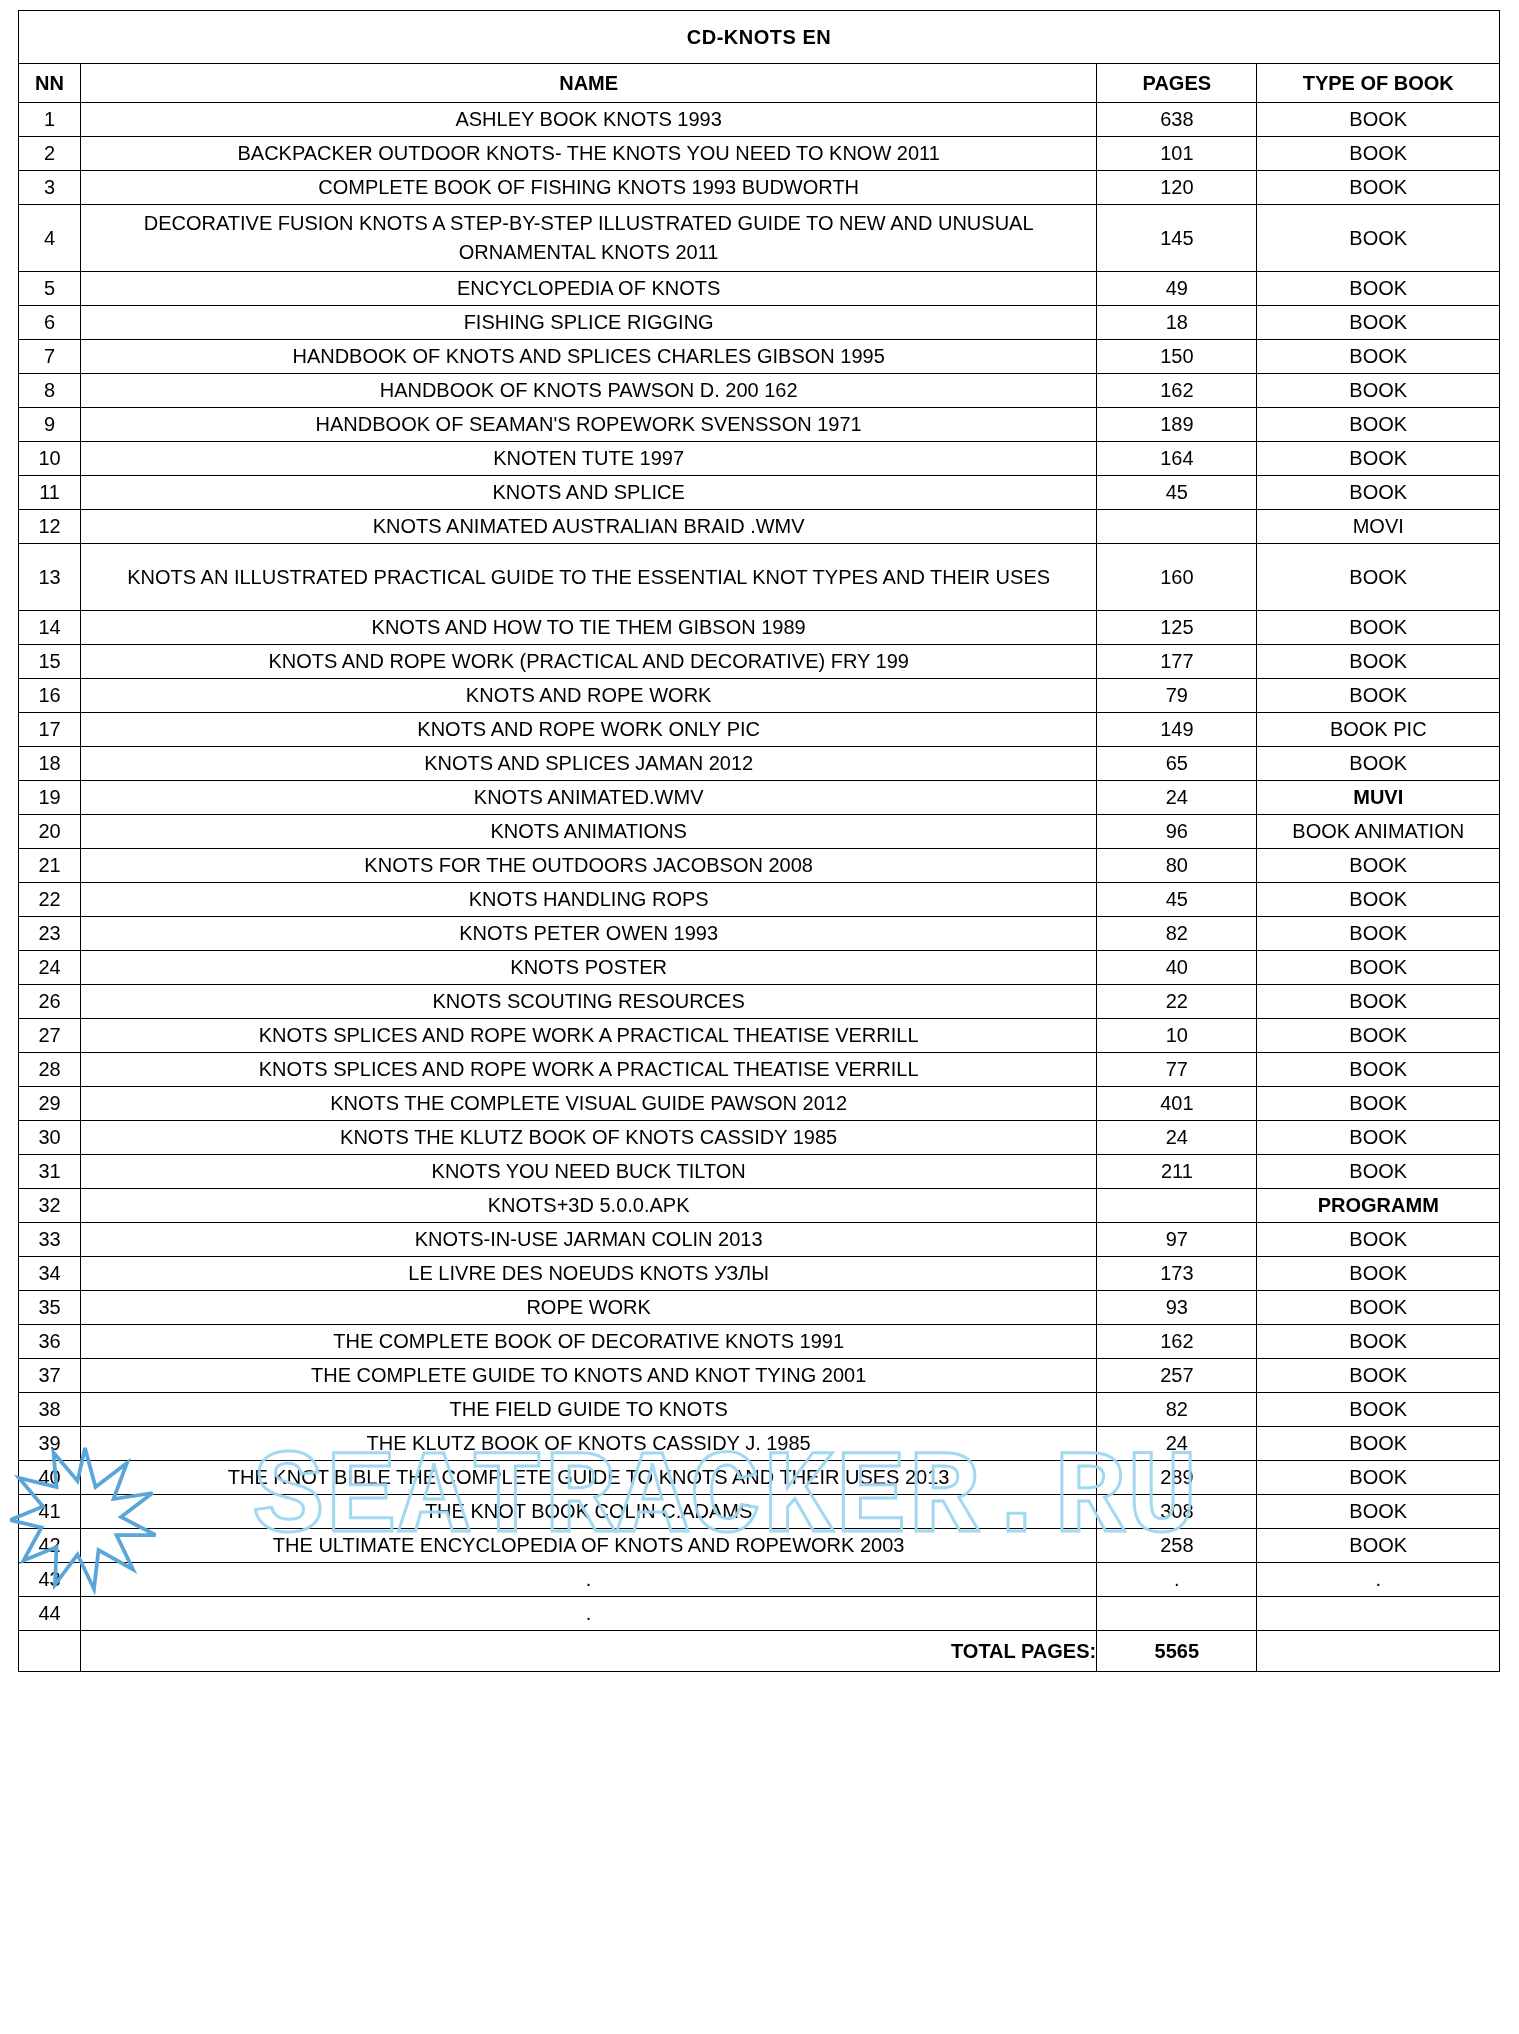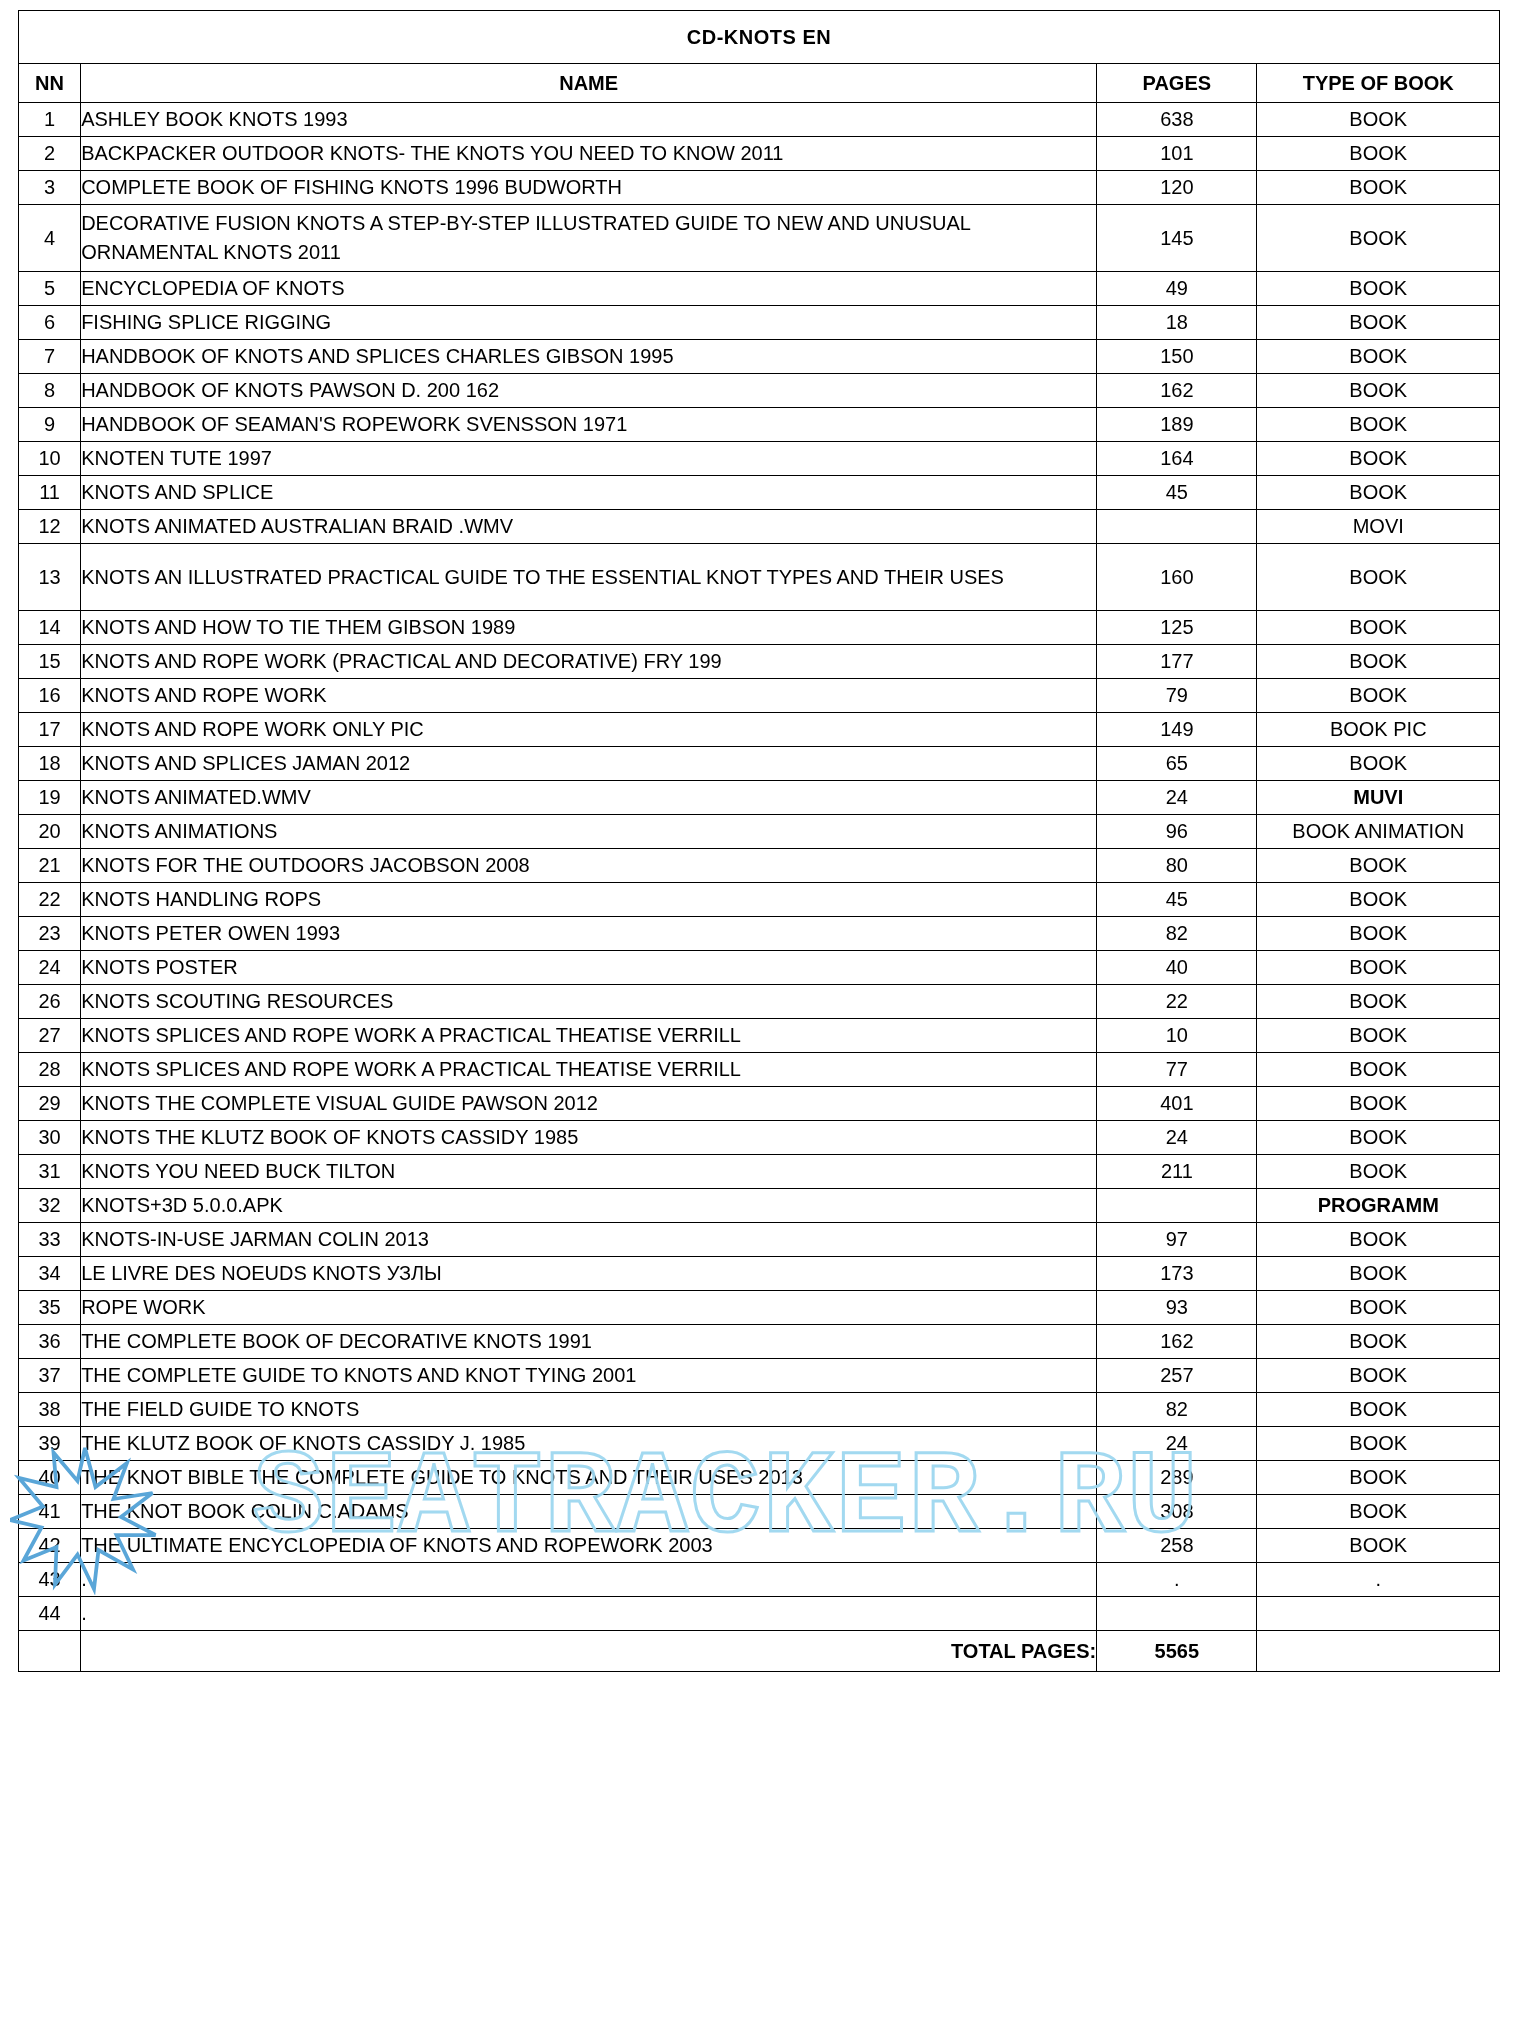--- a/index.html
+++ b/index.html
@@ -55,21 +55,21 @@
   .col-nn    { width: 62px; }
   .col-name  { width: 1014px; }
   .col-pages { width: 160px; }
   .col-type  { width: 242px; }
 
   td.c-nn {
     text-align: center;
     height: 33px;
   }
   td.c-name {
-    text-align: left;
+    text-align: center;
     padding-left: 8px;
     line-height: 1.45;
     margin-left: 8px;
   }
   td.c-pages {
     text-align: center;
   }
   td.c-type {
     text-align: center;
   }
@@ -166,21 +166,21 @@
           <td class="c-type">BOOK</td>
         </tr>
         <tr>
           <td class="c-nn">2</td>
           <td class="c-name">BACKPACKER OUTDOOR KNOTS- THE KNOTS YOU NEED TO KNOW 2011</td>
           <td class="c-pages">101</td>
           <td class="c-type">BOOK</td>
         </tr>
         <tr>
           <td class="c-nn">3</td>
-          <td class="c-name">COMPLETE BOOK OF FISHING KNOTS 1996 BUDWORTH</td>
+          <td class="c-name">COMPLETE BOOK OF FISHING KNOTS 1993 BUDWORTH</td>
           <td class="c-pages">120</td>
           <td class="c-type">BOOK</td>
         </tr>
         <tr>
           <td class="c-nn tall">4</td>
           <td class="c-name tall">DECORATIVE FUSION KNOTS A STEP-BY-STEP ILLUSTRATED GUIDE TO NEW AND UNUSUAL ORNAMENTAL KNOTS 2011</td>
           <td class="c-pages tall">145</td>
           <td class="c-type tall">BOOK</td>
         </tr>
         <tr>

